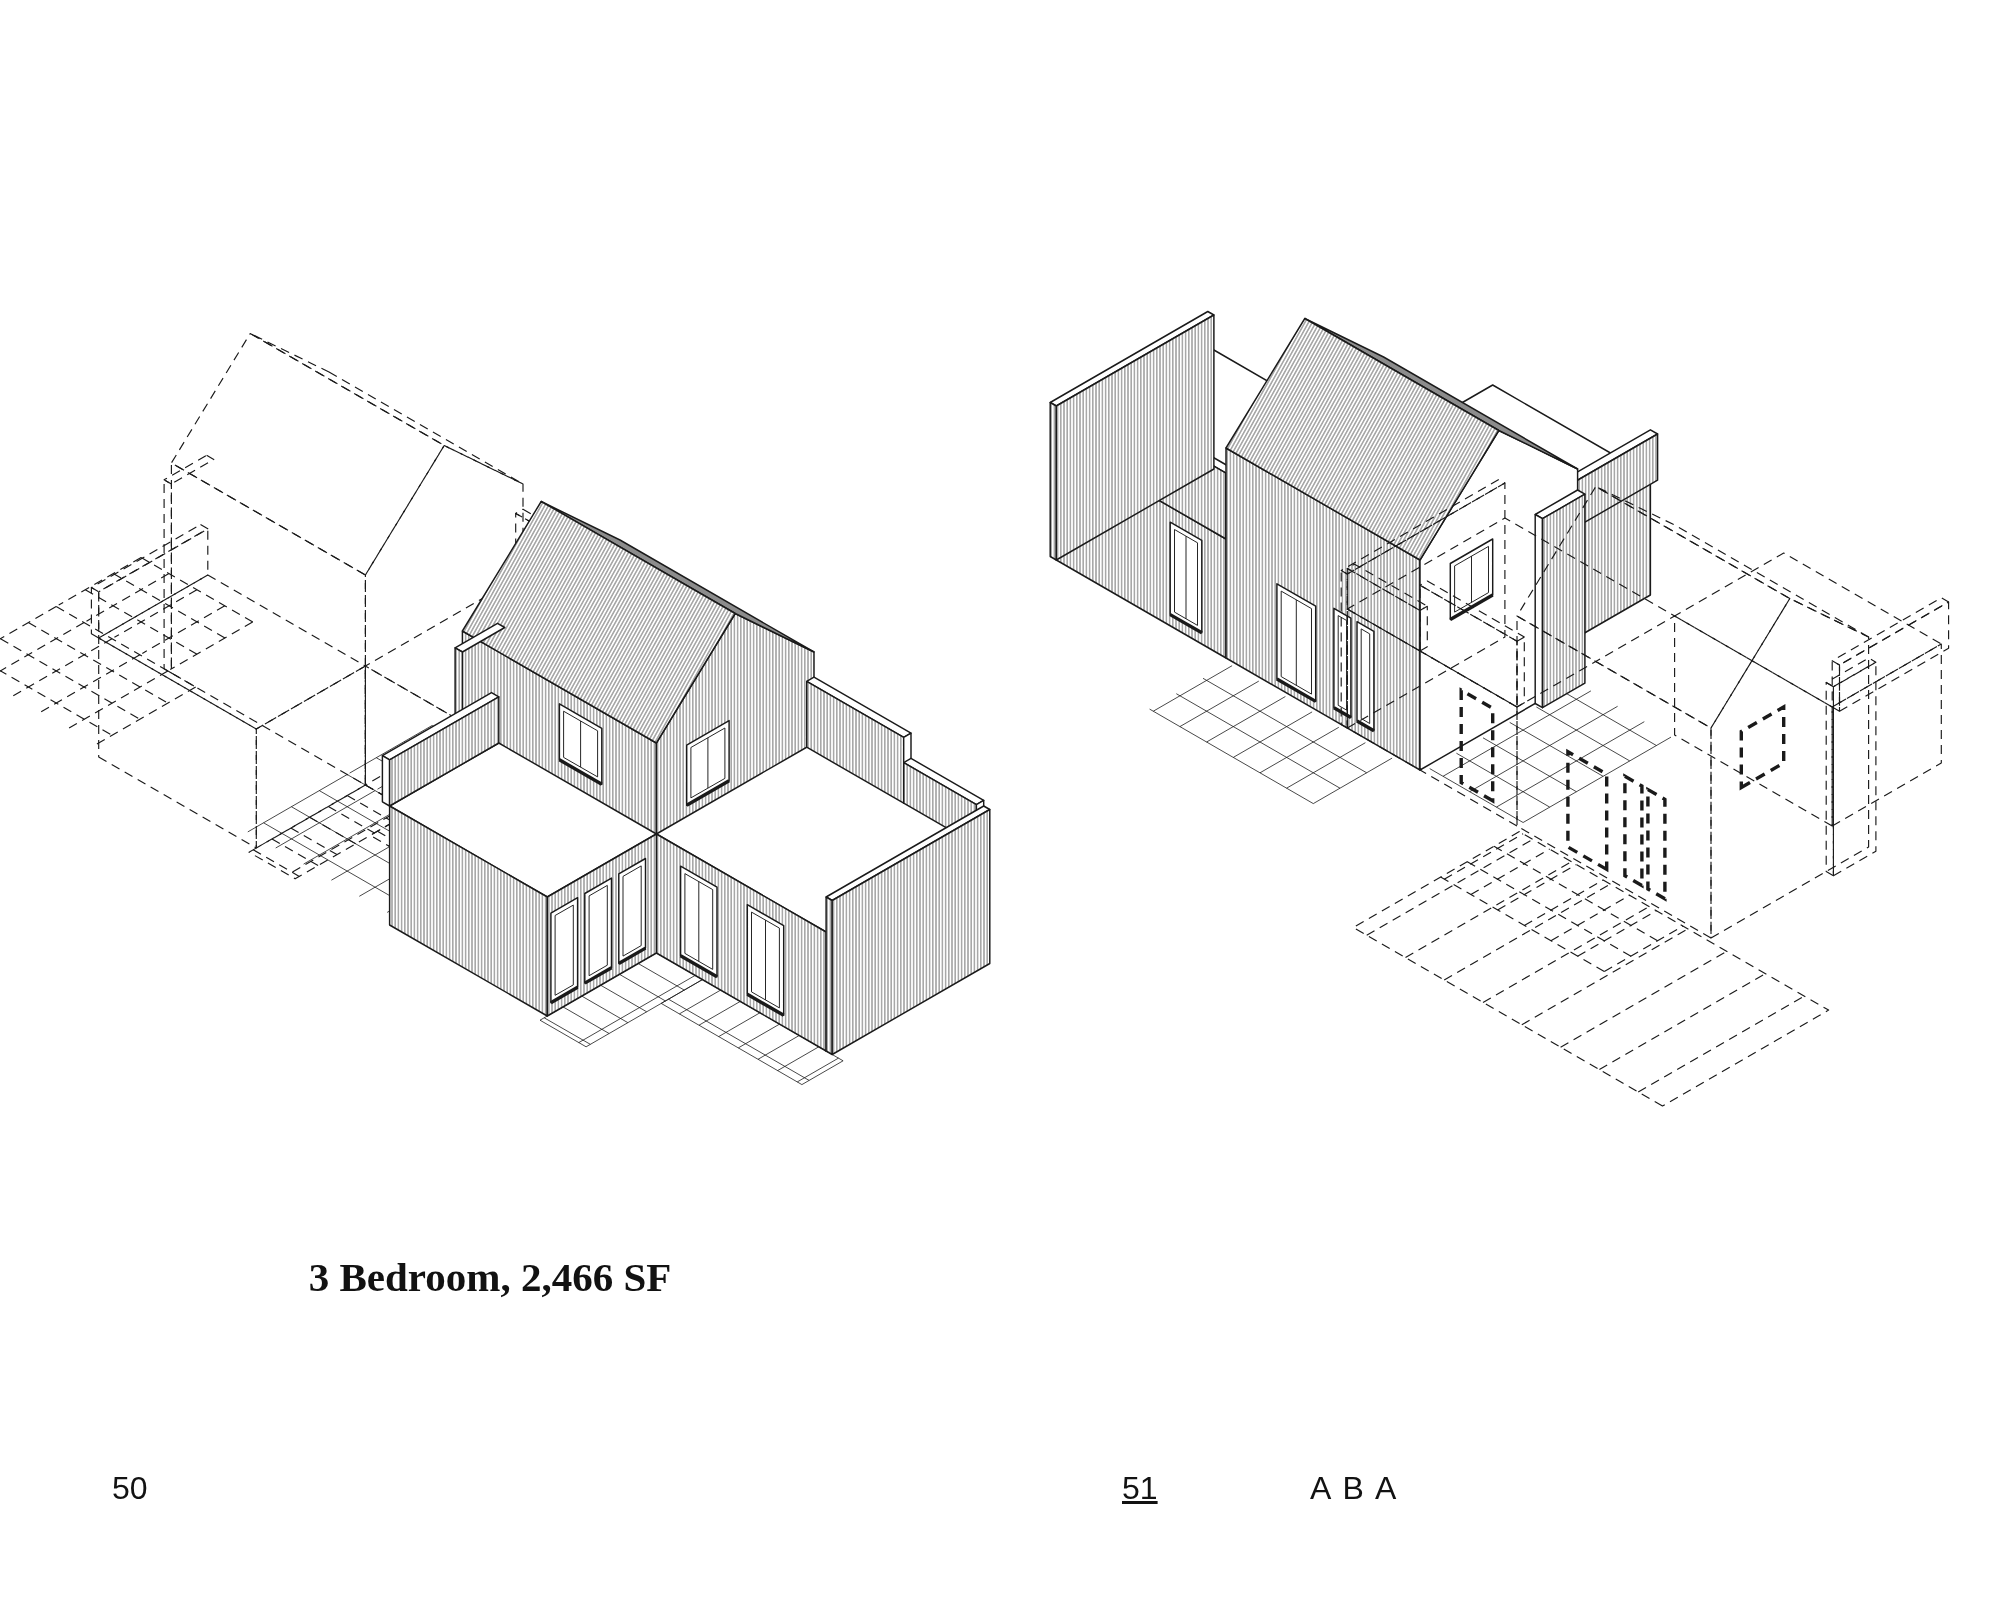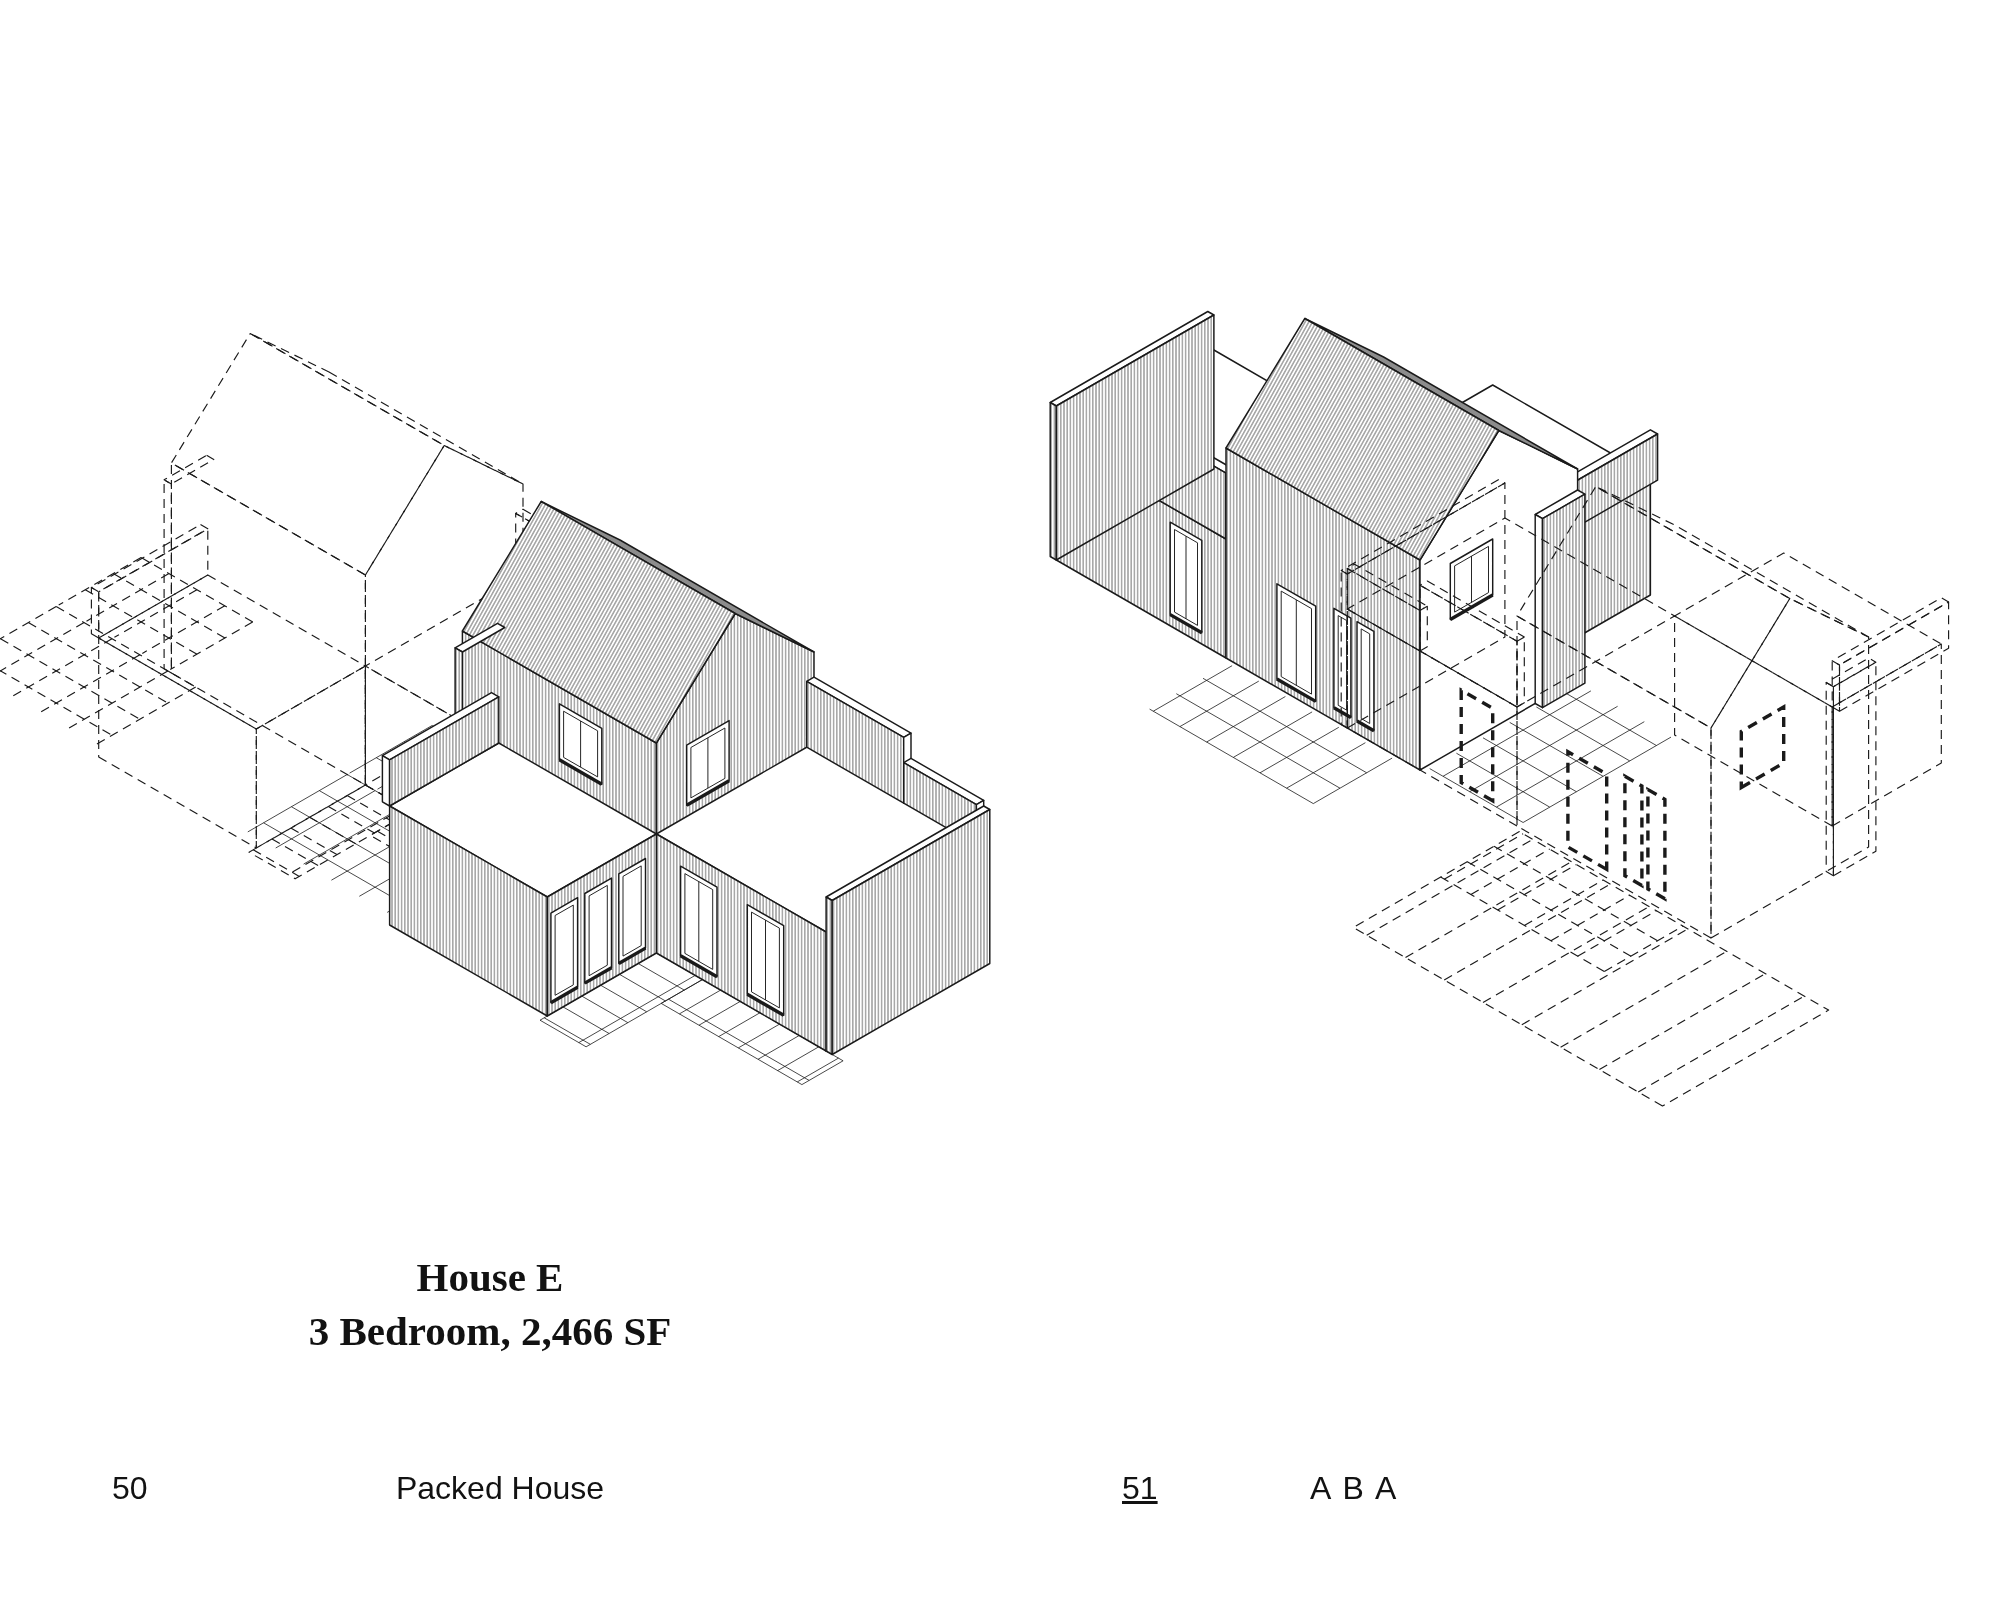--- a/index.html
+++ b/index.html
@@ -330,22 +330,20 @@
         <path d="M1560.6,1047.2L1726.7,951.3" fill="none" class="gh"></path>
         <path d="M1521.8,1024.8L1687.9,928.9" fill="none" class="gh"></path>
         <path d="M1483.0,1002.4L1649.1,906.5" fill="none" class="gh"></path>
         <path d="M1444.2,980.0L1610.3,884.1" fill="none" class="gh"></path>
         <path d="M1405.5,957.6L1571.5,861.7" fill="none" class="gh"></path>
         <path d="M1366.7,935.2L1532.8,839.3" fill="none" class="gh"></path>
       </g>
     </svg>
 
   <div class="caption">
-    <div>House E</div>
     <div>3 Bedroom, 2,466 SF</div>
   </div>
 
   <div class="folio num-l">50</div>
-  <div class="folio title-l">Packed House</div>
   <div class="folio num-r">51</div>
   <div class="folio title-r">A B A</div>
 
 </div>
 
 </body></html>

